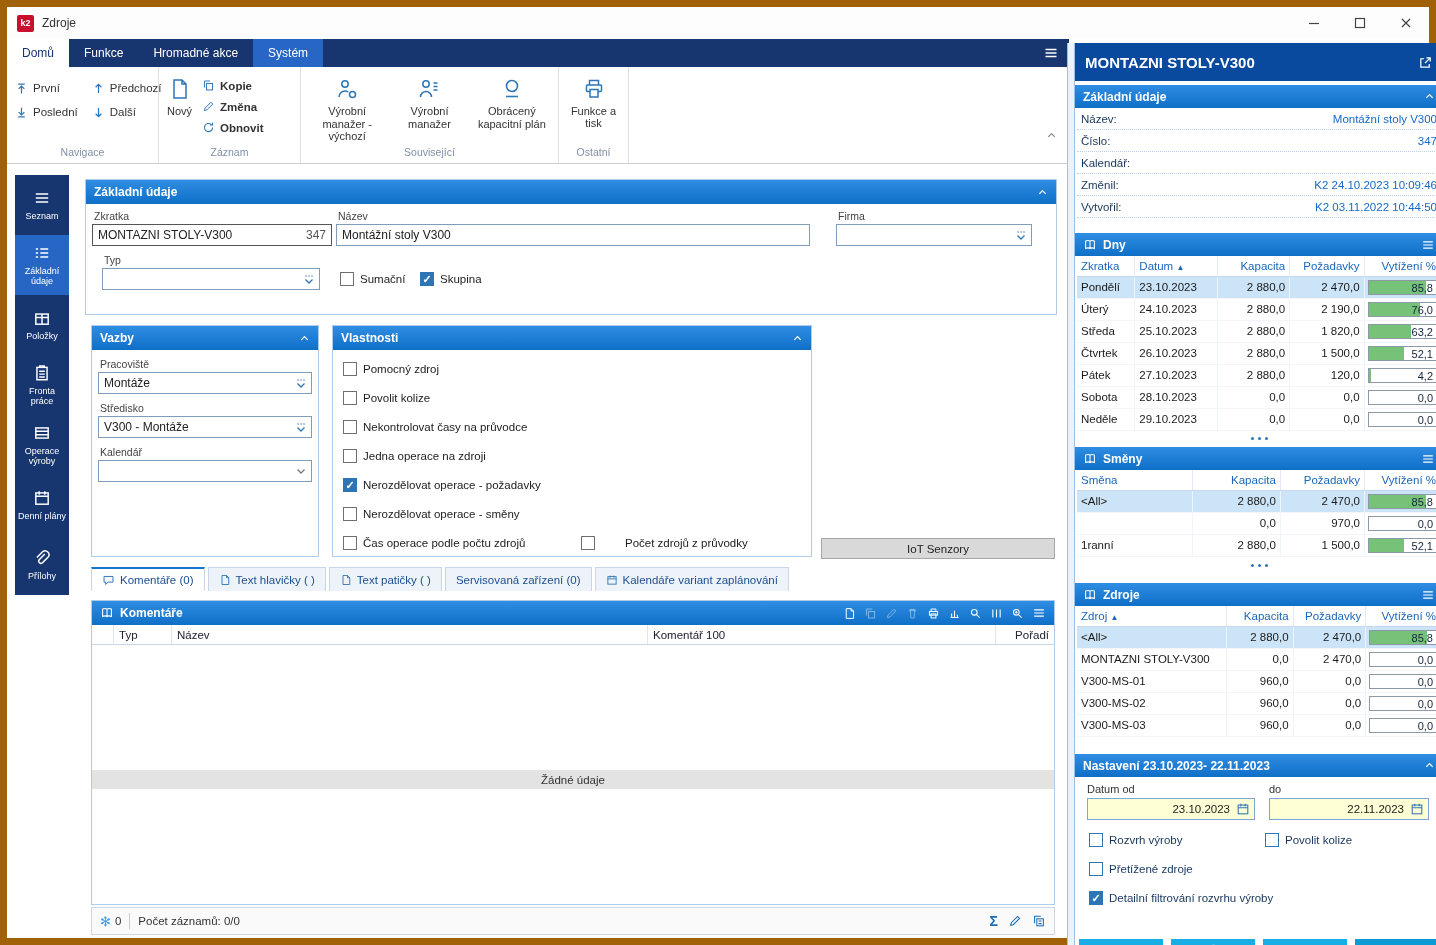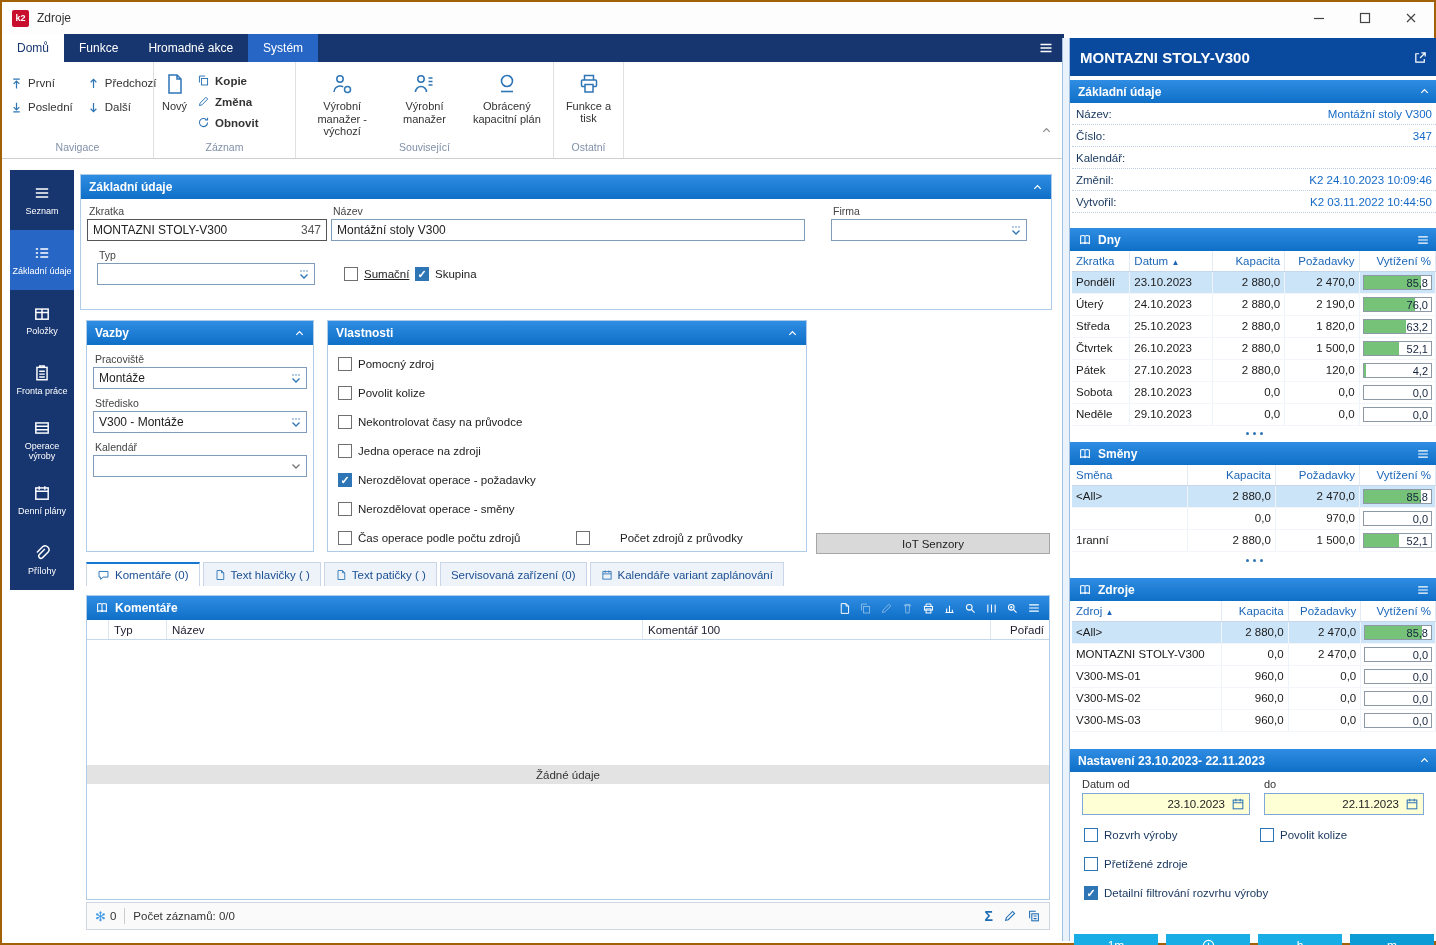--- a/index.html
+++ b/index.html
@@ -1,19 +1,19 @@
 <!DOCTYPE html>
 <html><head>
 <meta charset="utf-8">
 <style>
   * { margin:0; padding:0; box-sizing:border-box; }
   html,body { width:1436px; height:945px; }
   body { font-family:"Liberation Sans",sans-serif; background:#fff; position:relative; overflow:hidden; color:#222; }
   svg { display:block; }
-  .window { position:absolute; inset:0; border:2px solid #a16207; background:#fff; }
+  .window { position:absolute; inset:0; border:7px solid #a16207; background:#fff; }
 
   
   .titlebar { position:absolute; top:0; left:0; right:0; height:32px; background:#fdfdfd; display:flex; align-items:center; }
   .app-logo { width:17px; height:17px; margin-left:10px; background:#c8102e; color:#fff; font-size:9px; font-weight:bold; display:flex; align-items:center; justify-content:center; border-radius:2px; }
   .app-title { margin-left:8px; font-size:12px; color:#333; }
   .win-btns { margin-left:auto; display:flex; height:32px; }
   .win-btn { width:46px; height:32px; display:flex; align-items:center; justify-content:center; color:#444; font-size:13px; cursor:default; }
 
   
   .ribbon-tabs { position:absolute; top:32px; left:0; width:1062px; height:28px; background:#17356f; display:flex; align-items:stretch; }
@@ -37,21 +37,21 @@
   .mini-col { display:flex; flex-direction:column; gap:8px; padding-top:6px;font-weight:bold; }
   .mini-item { display:flex; align-items:center; gap:5px; font-size:11.5px; color:#333; }
   .mini-item .ic { color:#2e75b6; }
   .g-souv { width:258px; }
   .g-souv .rgroup-content { display:flex; gap:6px; }
   .g-souv .big-btn { width:84px; line-height:1.15; }
   .g-ost { width:70px; }
   .ribbon-collapse { position:absolute; right:12px; bottom:22px; color:#8a8a8a; }
 
   
-  .sidebar { position:absolute; left:8px; top:168px; width:64px; background:#17356f; }
+  .sidebar { position:absolute; left:8px; top:168px; width:54px; background:#17356f; }
   .side-item { height:60px; display:flex; flex-direction:column; align-items:center; justify-content:center; gap:4px; color:#fff; font-size:9px; line-height:1.15; text-align:center; padding:0 2px; }
   .side-item.active { background:#2766c5; }
   .side-item .ic { color:#fff; }
 
   
   .blue-hdr { background:linear-gradient(#2f8ee3,#0f6ec6); color:#fff; font-weight:bold; font-size:12px; display:flex; align-items:center; padding:0 8px; height:24px; }
   .blue-hdr .right { margin-left:auto; display:flex; align-items:center; gap:8px; }
   .sec { position:absolute; border:1px solid #aecce8; background:#fff; }
   .flabel { font-size:10.5px; color:#444; position:absolute; }
   .input { position:absolute; height:22px; border:1px solid #7f9db9; background:#fff; font-size:12px; display:flex; align-items:center; padding:0 5px; }
@@ -402,21 +402,21 @@
     </div>
     <div class="flabel" style="left:18px; top:74px;">Typ</div>
     <div class="input" style="left:16px; top:88px; width:218px;">
       <span></span>
       <span class="glyph">
           <svg width="10" height="10" viewBox="0 0 10 10">
             <path d="M1.5 2h1M4.5 2h1M7.5 2h1M1.5 5.5L5 9l3.5-3.5" stroke="currentColor" stroke-width="1.3" fill="none"></path>
           </svg>
         </span>
     </div>
-    <div class="cb" style="left:263px; top:92px;text-decoration:underline;">
+    <div class="cb" style="left:254px; top:92px;">
         <span class="box"></span>
         <span>Sumační</span>
       </div>
     <div class="cb checked" style="left:334px; top:92px;">
         <span class="box"></span>
         <span>Skupina</span>
       </div>
   </div>
 
   <div class="sec" style="left:84px; top:318px; width:228px; height:232px;">

